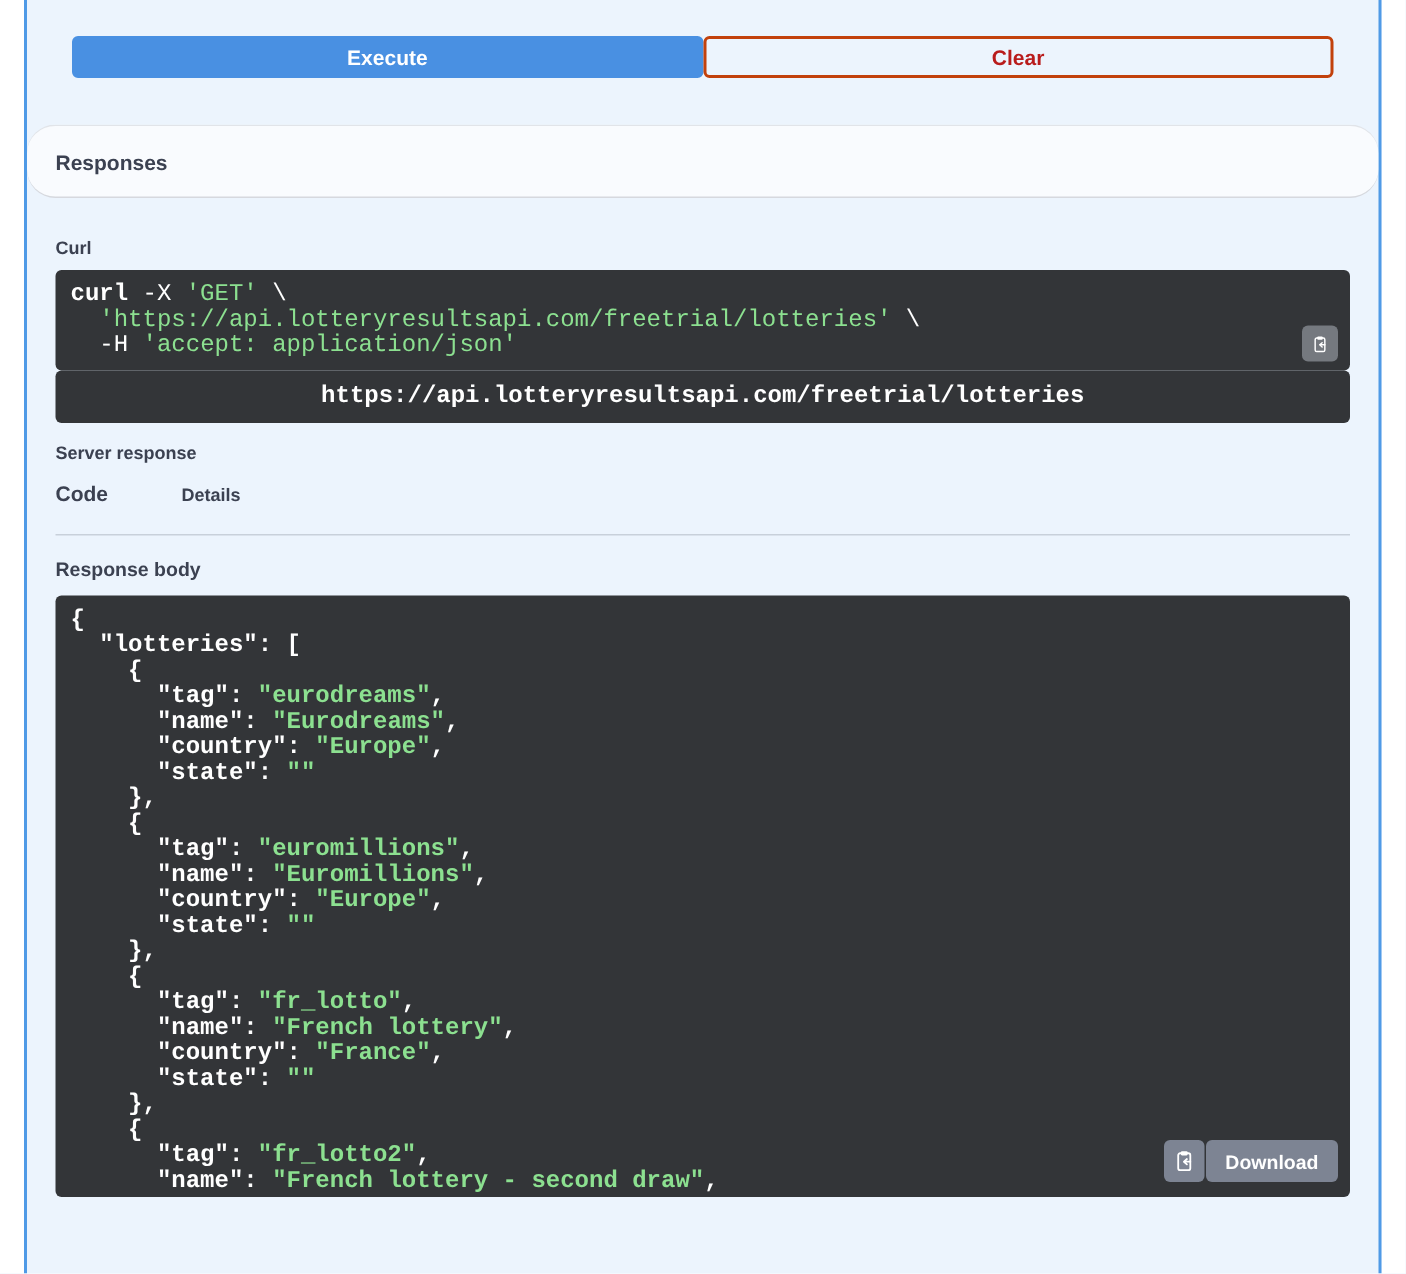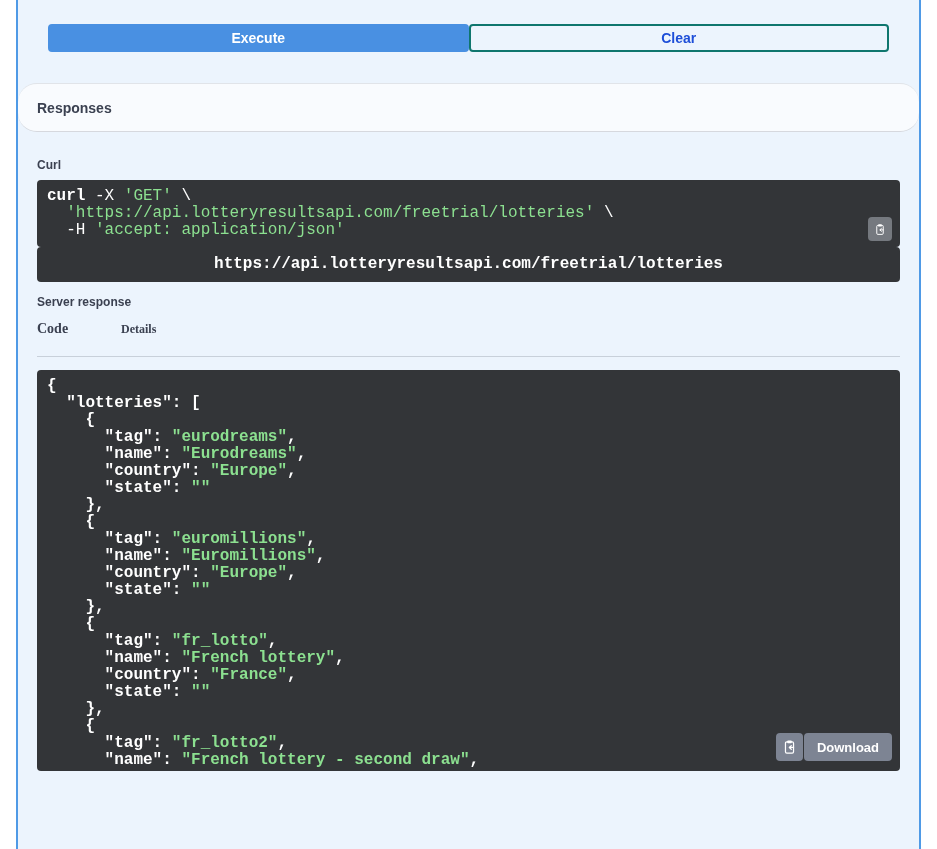--- a/index.html
+++ b/index.html
@@ -20,21 +20,21 @@
   
   .execute-wrapper { padding: 24px 30px 31px; }
   .btn-group { display: flex; }
   .btn-group button {
     flex: 1; height: 28px;
     font-family: "Liberation Sans", sans-serif;
     font-size: 14px; font-weight: bold;
     border-radius: 4px; cursor: pointer; padding: 0; text-align: center;
   }
   .btn-execute { background: #4990e2; border: 2px solid #4990e2; color: #fff; }
-  .btn-clear { background: transparent; border: 2px solid #0f766e; color: #1d4ed8; }
+  .btn-clear { background: transparent; border: 2px solid #c2410c; color: #b91c1c; }
   
   .responses-header {
     height: 49px; background: #f9fbfe;
     border-top: 1px solid rgba(59,65,81,.12);
     border-bottom: 1px solid rgba(59,65,81,.18);
     display: flex; align-items: center; padding: 0 19px; border-radius: 19px;
   }
   .responses-header h3 { margin: 0; font-size: 14px; font-weight: bold; color: #3b4151; }
   
   .responses-inner { padding: 0 19px; }
@@ -65,22 +65,22 @@
   .resp-buttons .copy-btn { width: 27px; height: 28px; }
   .download-btn {
     height: 28px; padding: 0 13px;
     background: #7d8493; border: none; border-radius: 4px;
     color: #fff; font-family: "Liberation Sans", sans-serif;
     font-size: 13px; font-weight: bold; cursor: pointer;
   }
   
   .res-table { margin-top: 12px; }
   .res-head {
-    display: flex; align-items: center;
-    padding: 0 0 19px; border-bottom: 1px solid rgba(59,65,81,.2); font-family: Liberation Serif, serif;
+    display: flex; align-items: flex-end;
+    padding: 0 0 19px; border-bottom: 1px solid rgba(59,65,81,.2);
   }
   .code-col { width: 84px; }
   .code-header { font-size: 14px; font-weight: 700; color: #3b4151; }
   .details-header { font-size: 12px; font-weight: 700; color: #3b4151; }
   .res-row { display: flex; padding-top: 13px; }
   .status-code { font-size: 14px; color: #3b4151; }
   .details-col { flex: 1; }
   .details-col h5 { margin: 2px 0 10px; font-size: 13px; font-weight: 700; color: #3b4151; }
 </style>
 </head>
@@ -125,20 +125,21 @@
     <h4 class="label server-response-label">Server response</h4>
 
     <div class="res-table">
       <div class="res-head">
         <div class="code-col code-header">Code</div>
         <div class="details-header">Details</div>
       </div>
 
       <div class="res-row">
         <div class="details-col">
+          <h5>Response body</h5>
           <div class="codeblock response-block">
             <pre class="code response-code"><span class="tok-p">{</span>
 <span class="tok-p">  </span><span class="tok-k">"lotteries":</span><span class="tok-p"> [</span>
 <span class="tok-p">    {</span>
 <span class="tok-p">      </span><span class="tok-k">"tag":</span><span class="tok-p"> </span><span class="tok-s">"eurodreams"</span><span class="tok-p">,</span>
 <span class="tok-p">      </span><span class="tok-k">"name":</span><span class="tok-p"> </span><span class="tok-s">"Eurodreams"</span><span class="tok-p">,</span>
 <span class="tok-p">      </span><span class="tok-k">"country":</span><span class="tok-p"> </span><span class="tok-s">"Europe"</span><span class="tok-p">,</span>
 <span class="tok-p">      </span><span class="tok-k">"state":</span><span class="tok-p"> </span><span class="tok-s">""</span>
 <span class="tok-p">    },</span>
 <span class="tok-p">    {</span>

